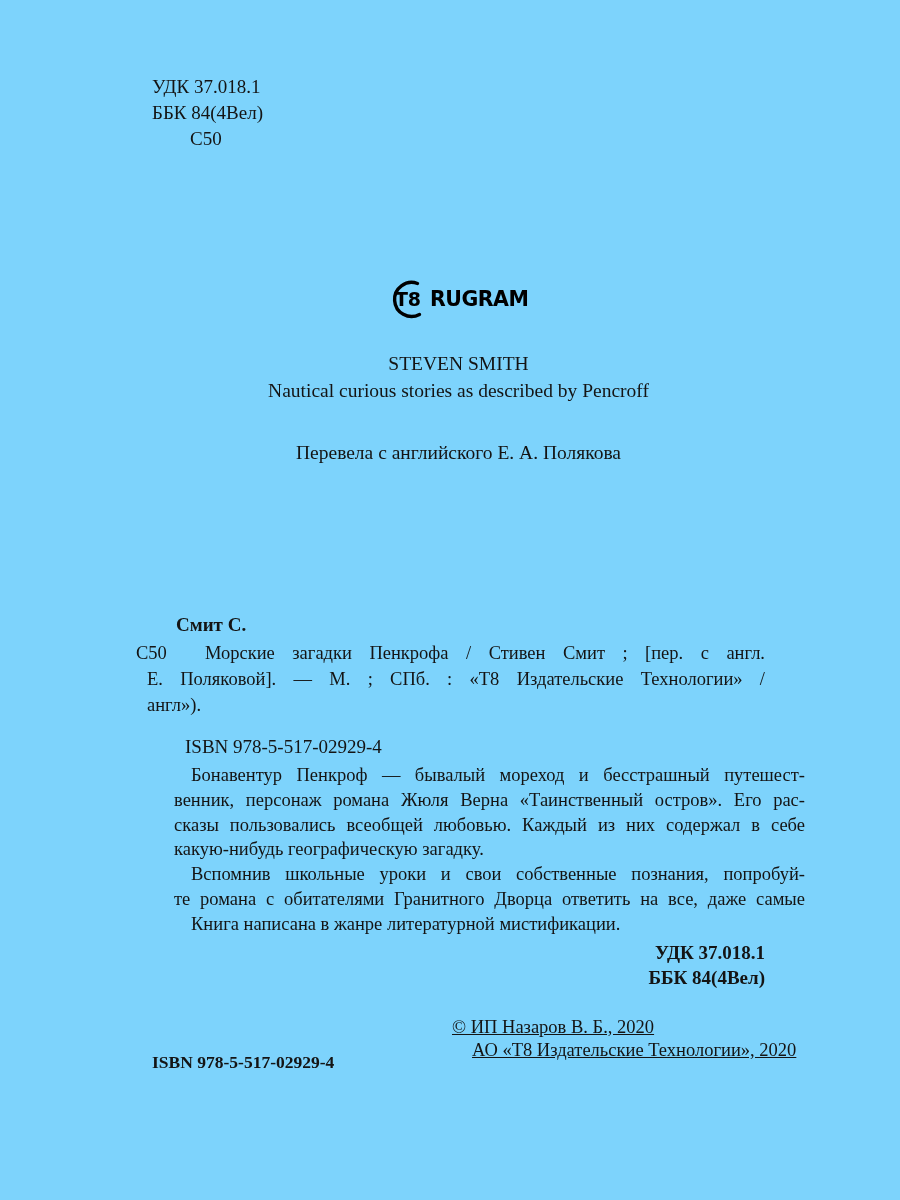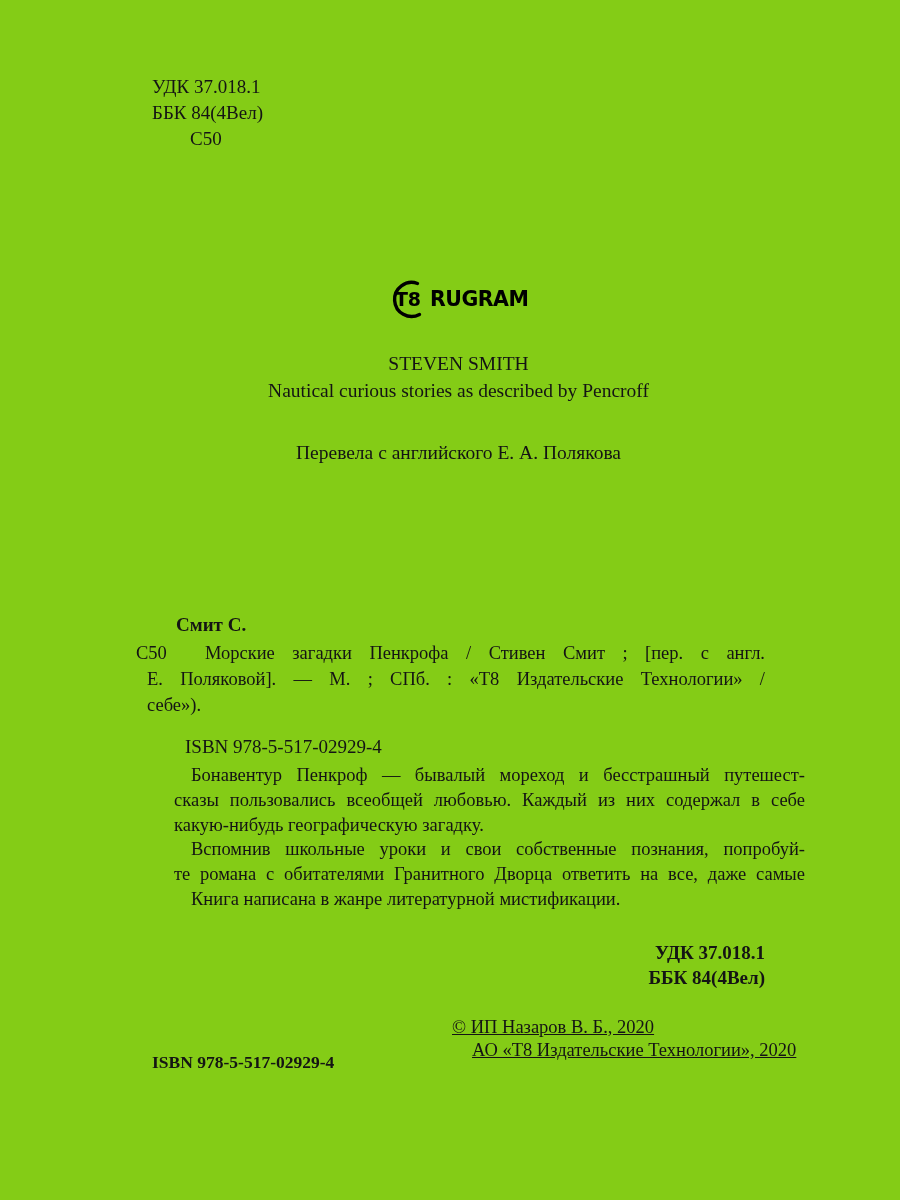--- a/index.html
+++ b/index.html
@@ -1,20 +1,20 @@
 <!DOCTYPE html>
 <html><head>
 <meta charset="utf-8">
 <style>
   html, body { margin: 0; padding: 0; background: #ffffff; }
   .page {
     position: relative;
     width: 900px;
     height: 1200px;
-    background: #84cc16;
+    background: #7dd3fc;
     font-family: "Liberation Serif", serif;
     color: #141414;
     overflow: hidden;
   }
   
   .top-meta {
     position: absolute;
     left: 152px;
     top: 74px;
     font-size: 19px;
@@ -157,27 +157,28 @@
   </div>
 
   <div class="translator-line">Перевела с английского Е. А. Полякова</div>
 
   <div class="biblio-heading">Смит С.</div>
 
   <div class="biblio">
     <span class="code-label">С50</span>
     <div class="first jline">Морские загадки Пенкрофа / Стивен Смит ; [пер. с англ.</div>
     <div class="cont jline">Е. Поляковой]. — М. ; СПб. : «Т8 Издательские Технологии» /</div>
-    <div class="cont lline">себе»).</div>
+    <div class="cont lline">англ»).</div>
   </div>
 
   <div class="isbn-top">ISBN 978-5-517-02929-4</div>
 
   <div class="annotation">
     <div class="ind jline">Бонавентур Пенкроф — бывалый мореход и бесстрашный путешест-</div>
+    <div class="jline">венник, персонаж романа Жюля Верна «Таинственный остров». Его рас-</div>
     <div class="jline">сказы пользовались всеобщей любовью. Каждый из них содержал в себе</div>
     <div class="lline">какую-нибудь географическую загадку.</div>
     <div class="ind jline">Вспомнив школьные уроки и свои собственные познания, попробуй-</div>
     <div class="jline">те романа с обитателями Гранитного Дворца ответить на все, даже самые</div>
     <div class="ind lline">Книга написана в жанре литературной мистификации.</div>
   </div>
 
   <div class="udk-right">
     <div>УДК 37.018.1</div>
     <div>ББК 84(4Вел)</div>

